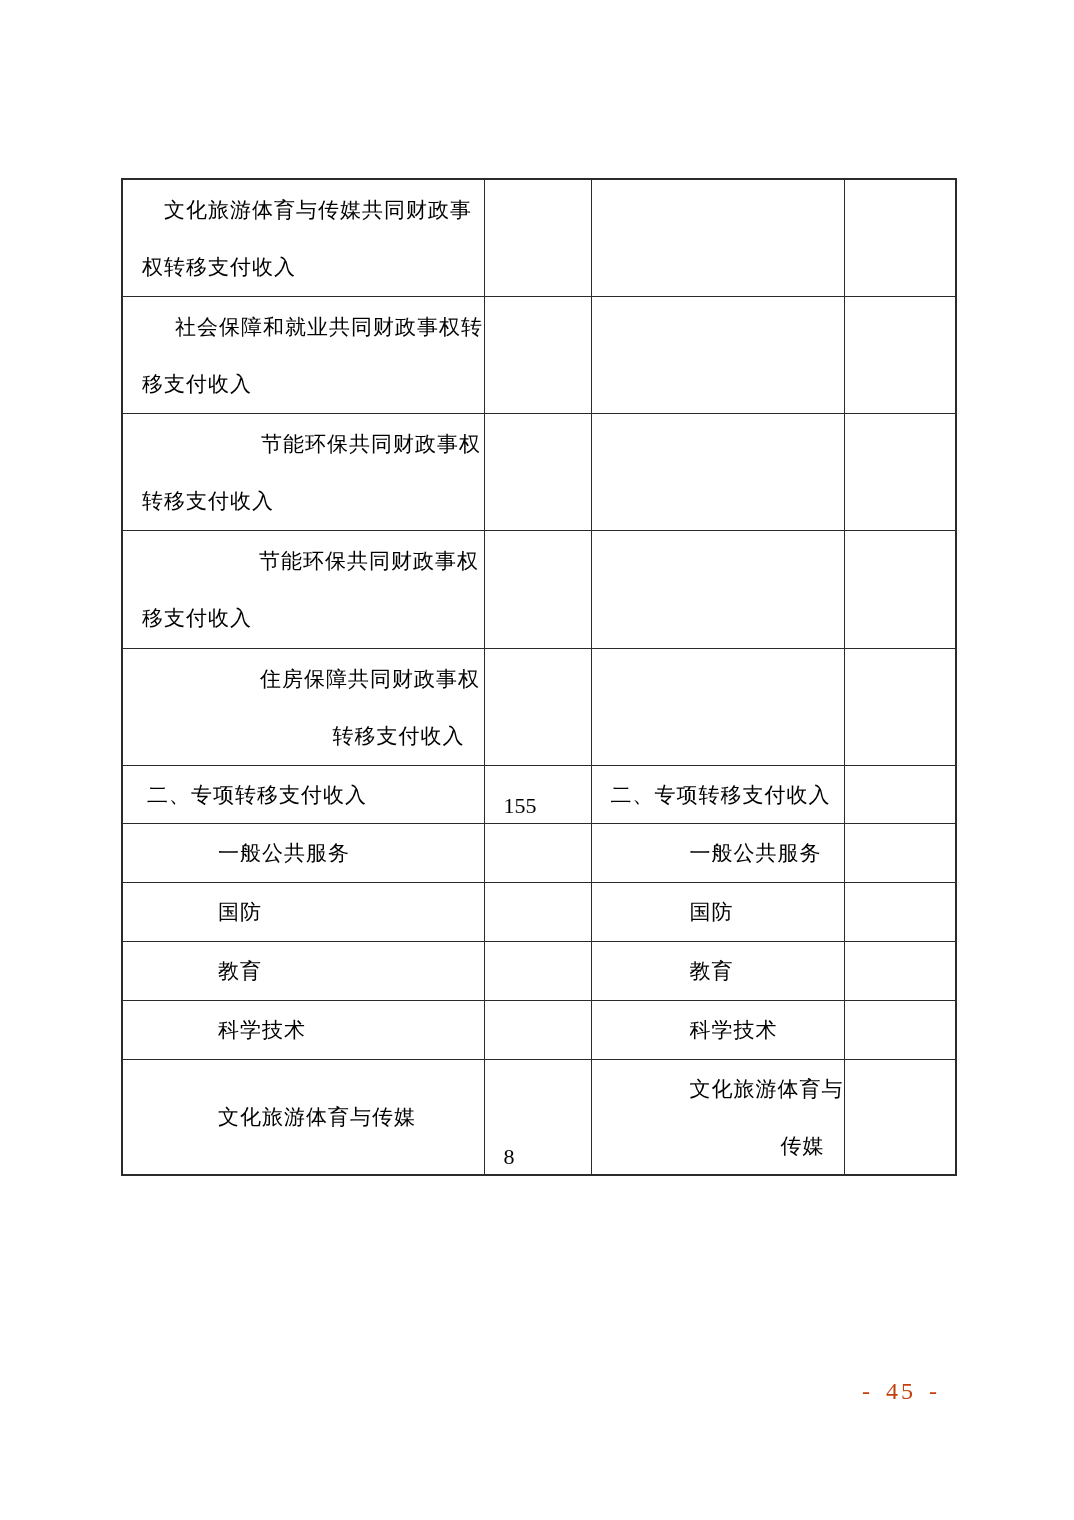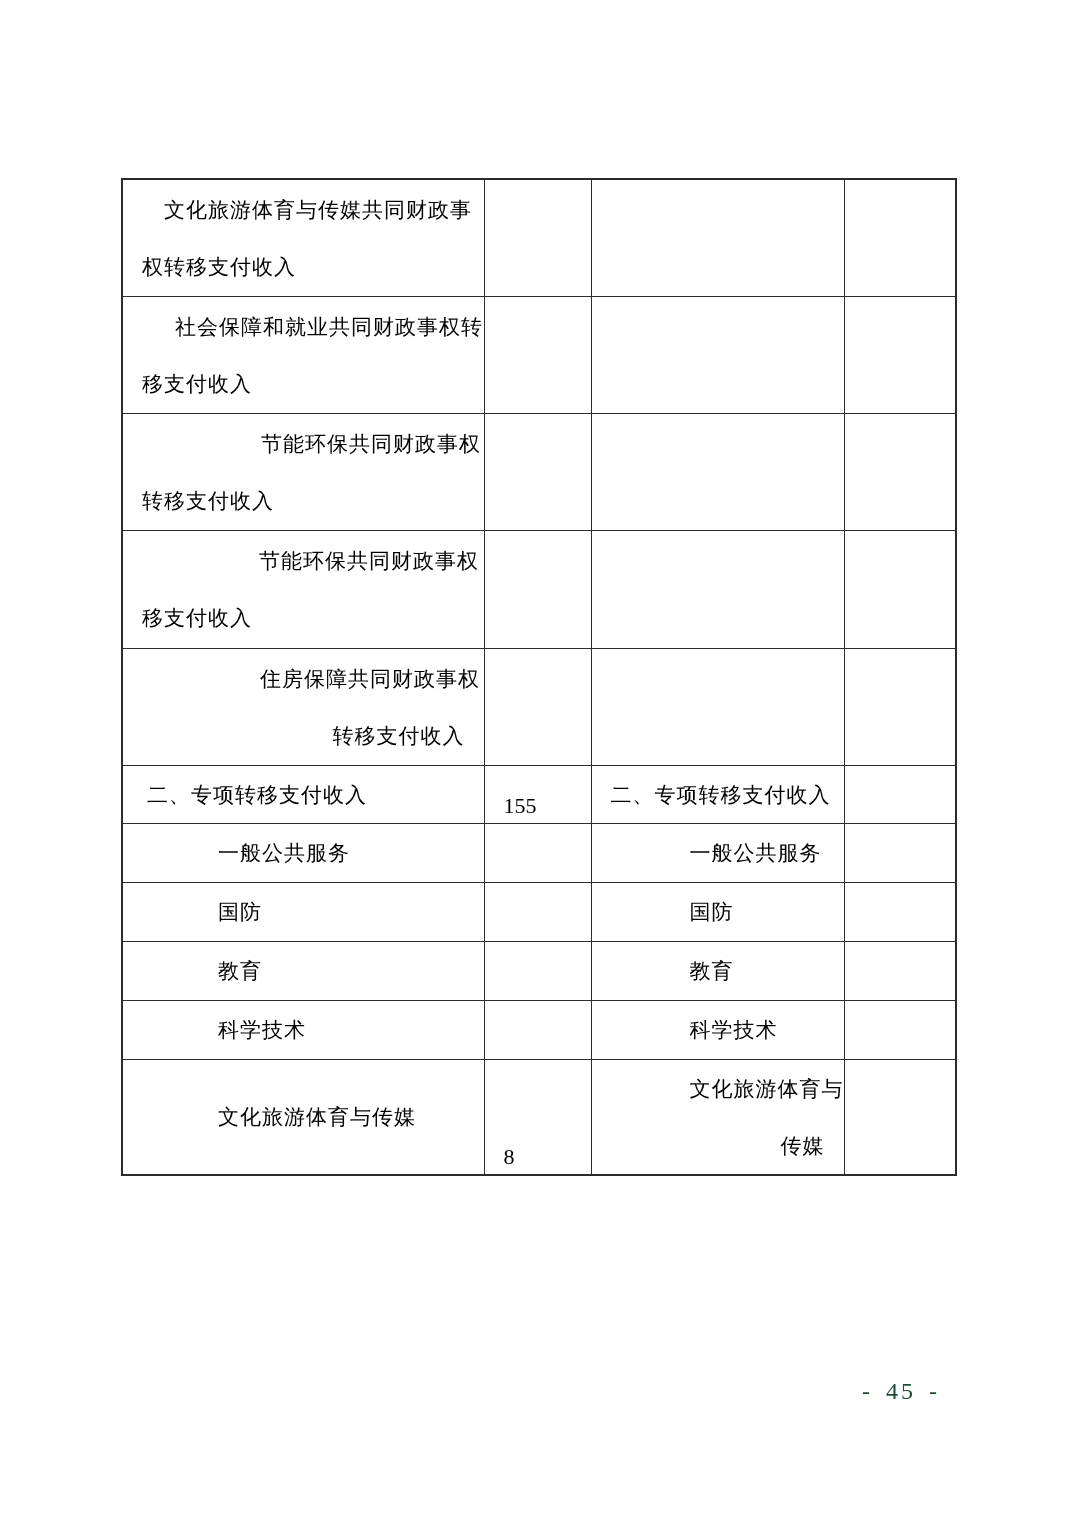--- a/index.html
+++ b/index.html
@@ -45,21 +45,21 @@
     vertical-align: bottom;
     padding-bottom: 5px;
   }
   .pagenum {
     position: absolute;
     left: 862px; top: 1378px;
     font-family: "Liberation Serif", "DejaVu Serif", serif;
     font-size: 24px;
     letter-spacing: 3px;
     word-spacing: 4px;
-    color: #14532d;
+    color: #c2410c;
     white-space: pre;
   }
 </style>
 </head>
 <body>
 
 <div class="page">
   <table class="budget">
     <colgroup>
       <col style="width:362px">

